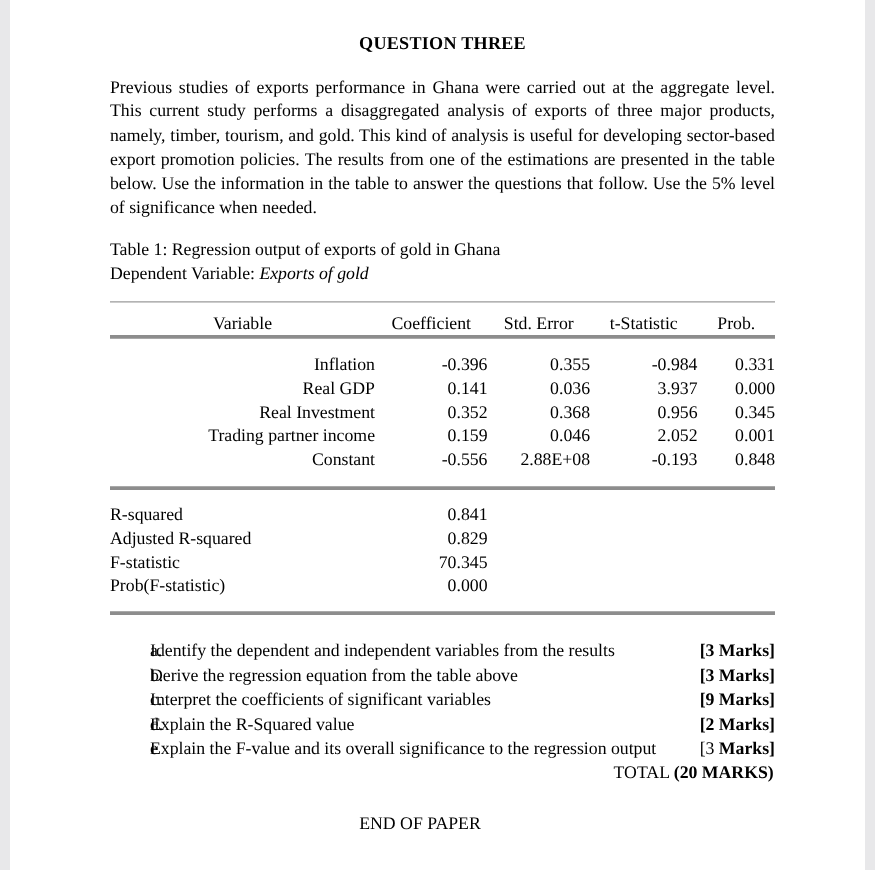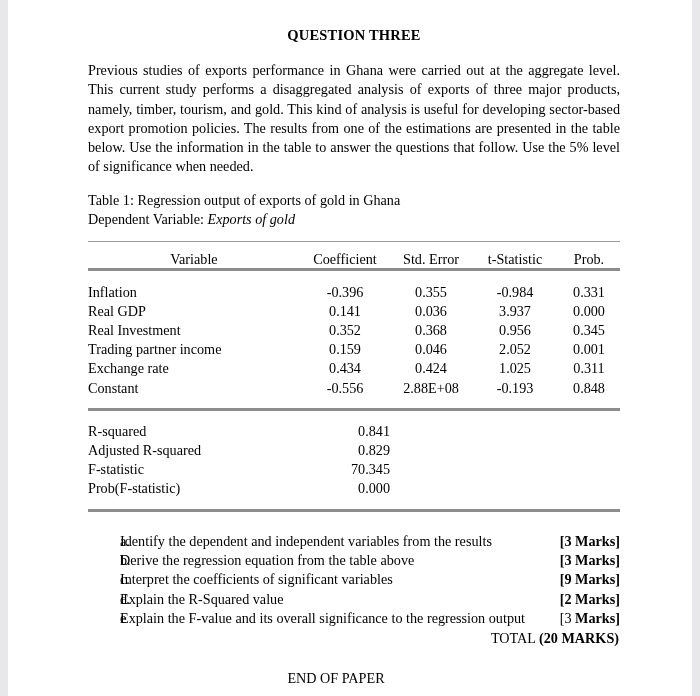--- a/index.html
+++ b/index.html
@@ -80,22 +80,22 @@
 
   .c-var  { width: 212px; }
   .c-coef { width: 90px; }
   .c-se   { width: 82px; }
   .c-t    { width: 86px; }
   .c-p    { width: 62px; }
 
   .body-row td {
     line-height: 19.2px;
   }
-  .body-row td.c-var { text-align: left; }
-  .body-row td.num { text-align: center; }
+  .body-row td.c-var { text-align: right; }
+  .body-row td.num { text-align: right; }
 
   .sum-row td { line-height: 19.2px; }
   .sum-row td.c-var { text-align: left; }
   .sum-row td.sum-val { text-align: right; margin-top: 48px; }
 
   
   .qlist {
     margin-top: 20px;
     font-size: 14.2px;
   }
@@ -200,27 +200,20 @@
         <td class="c-p num">0.345</td>
       </tr>
       <tr class="body-row">
         <td class="c-var">Trading partner income</td>
         <td class="c-coef num">0.159</td>
         <td class="c-se num">0.046</td>
         <td class="c-t num">2.052</td>
         <td class="c-p num">0.001</td>
       </tr>
       <tr class="body-row">
-        <td class="c-var">Exchange rate</td>
-        <td class="c-coef num">0.434</td>
-        <td class="c-se num">0.424</td>
-        <td class="c-t num">1.025</td>
-        <td class="c-p num">0.311</td>
-      </tr>
-      <tr class="body-row">
         <td class="c-var">Constant</td>
         <td class="c-coef num">-0.556</td>
         <td class="c-se num">2.88E+08</td>
         <td class="c-t num">-0.193</td>
         <td class="c-p num">0.848</td>
       </tr>
 
       <tr class="rule-row">
             <td colspan="5" class="sp-body-bot"></td>
           </tr>

